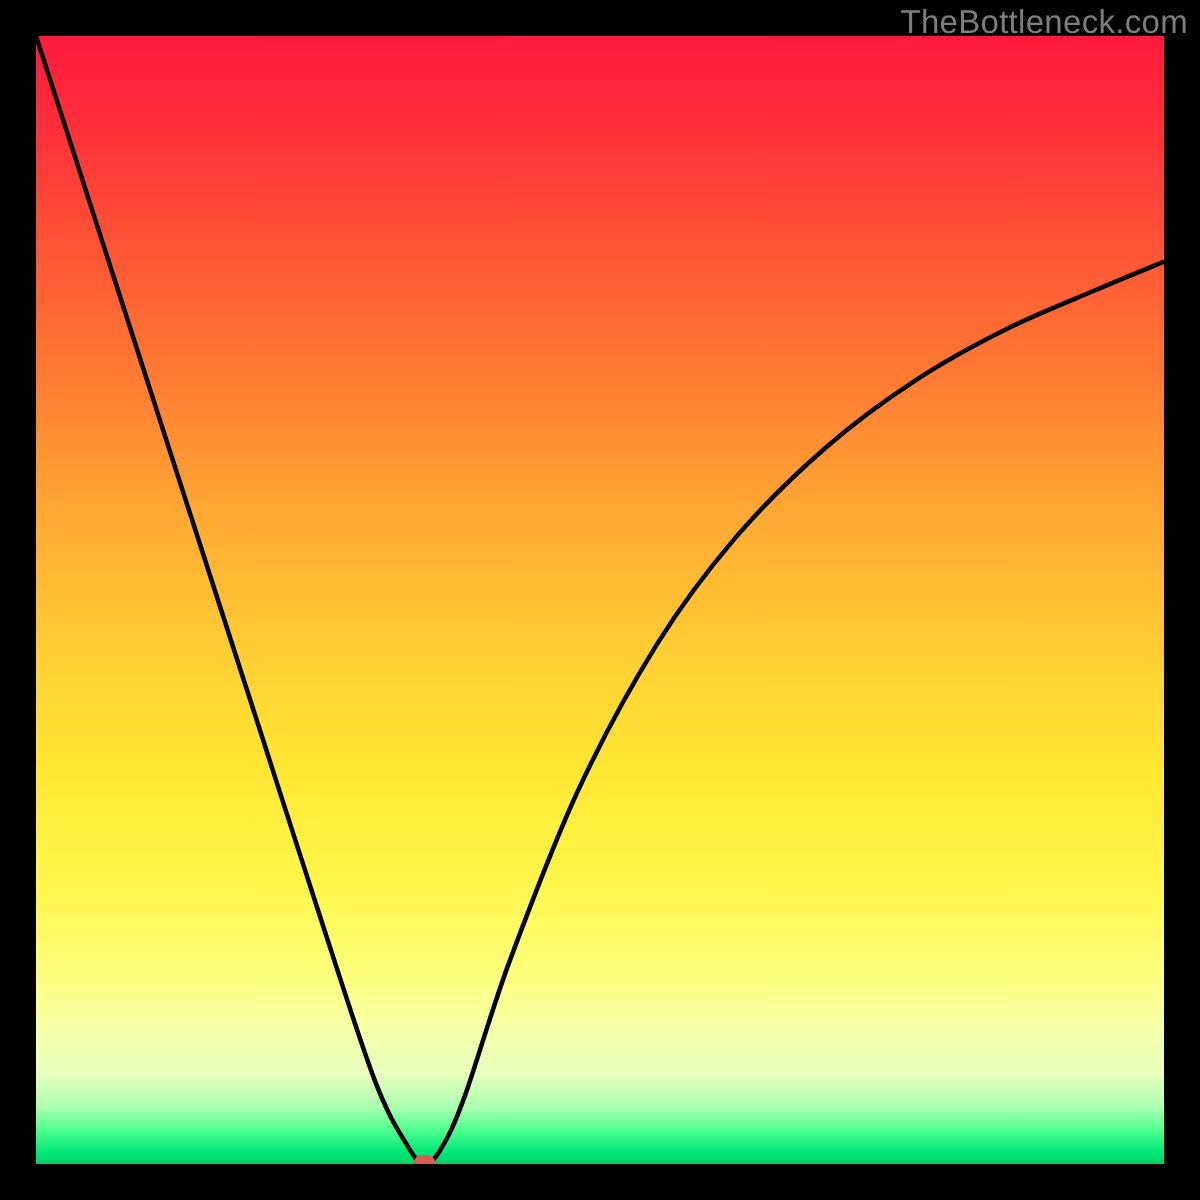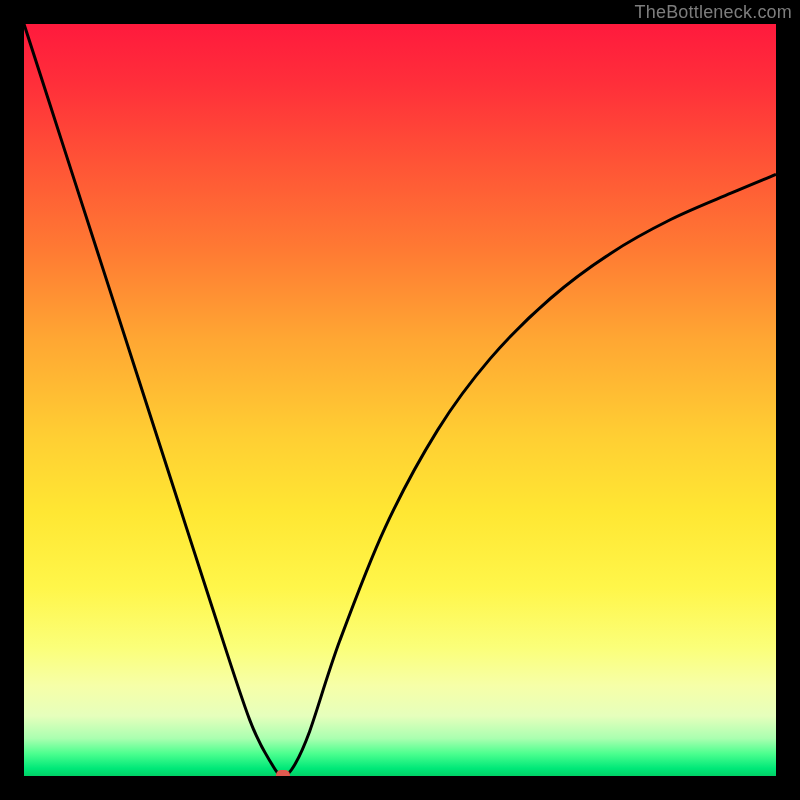--- a/index.html
+++ b/index.html
@@ -64,21 +64,21 @@
     height: 10px;
     border-radius: 5px;
     background: #e05a50;
   }
   .watermark {
     position: absolute;
     top: 2px;
     right: 8px;
     color: #7d7d7d;
     font-family: Arial, Helvetica, sans-serif;
-    font-size: 18px;
+    font-size: 22px;
     letter-spacing: 0.2px;
   }
 </style>
 </head>
 <body>
 
 <div class="frame">
   <div class="watermark">TheBottleneck.com</div>
 
   <div class="plot-area">

